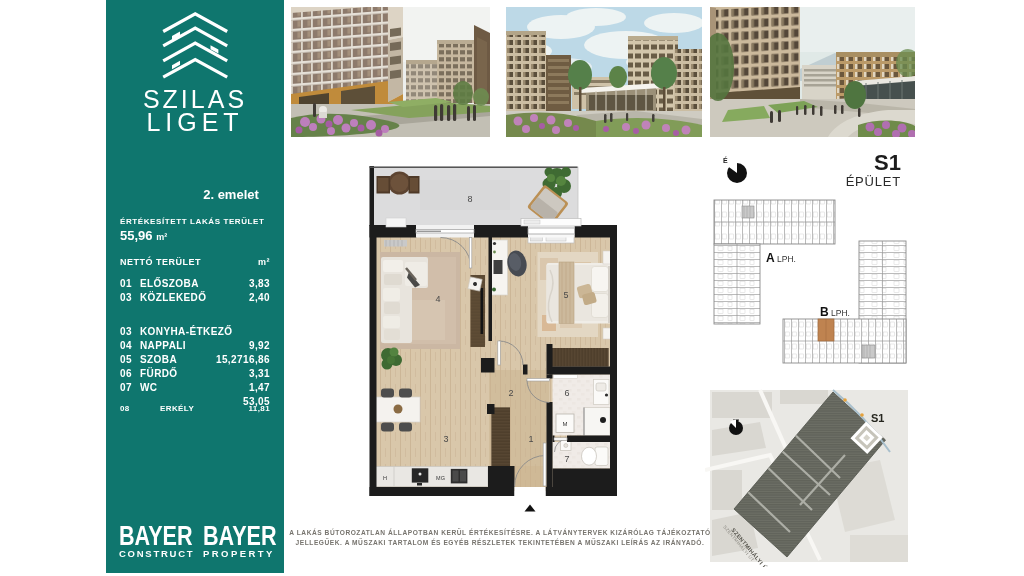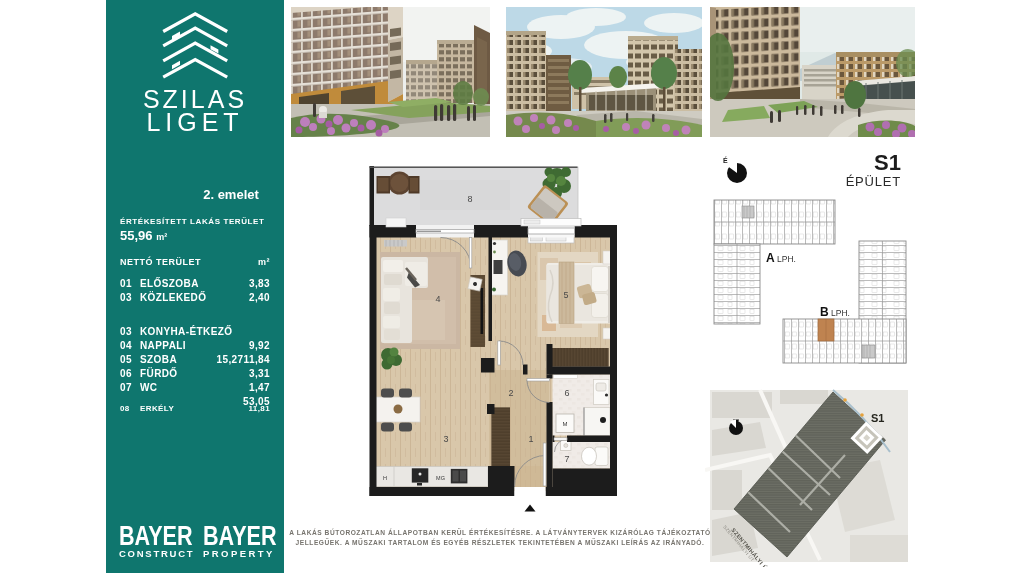--- a/index.html
+++ b/index.html
@@ -38,28 +38,28 @@
   <div class="abs" style="left:14px;top:217px;font-size:8px;font-weight:700;letter-spacing:0.6px;">ÉRTÉKESÍTETT LAKÁS TERÜLET</div>
 
   <div class="abs" style="left:14px;top:228px;font-size:13px;font-weight:700;">55,96 <span style="font-size:9px;">m²</span></div>
 
   <div class="abs" style="left:14px;top:257px;width:150px;font-size:9px;font-weight:700;letter-spacing:0.5px;">NETTÓ TERÜLET<span style="float:right;">m²</span></div>
 
   <div class="abs" style="left:14px;top:277px;width:150px;font-size:10px;font-weight:700;letter-spacing:0.4px;line-height:14px;">
     <div><span style="display:inline-block;width:20px;">01</span>ELŐSZOBA<span style="float:right;">3,83</span></div>
     <div><span style="display:inline-block;width:20px;">03</span>KÖZLEKEDŐ<span style="float:right;">2,40</span></div>
     <div><span style="display:inline-block;width:20px;margin-top:20px;">03</span>KONYHA-ÉTKEZŐ<span style="float:right;margin-left:44px;">9,92</span></div>
-    <div><span style="display:inline-block;width:20px;">04</span>NAPPALI<span style="float:right;">11,84</span></div>
+    <div><span style="display:inline-block;width:20px;">04</span>NAPPALI<span style="float:right;">16,86</span></div>
     <div><span style="display:inline-block;width:20px;">05</span>SZOBA<span style="float:right;">15,27</span></div>
     <div><span style="display:inline-block;width:20px;">06</span>FÜRDŐ<span style="float:right;">3,31</span></div>
     <div><span style="display:inline-block;width:20px;">07</span>WC<span style="float:right;">1,47</span></div>
     <div>&nbsp;<span style="float:right;">53,05</span></div>
   </div>
 
-  <div class="abs" style="left:14px;top:404px;width:150px;font-size:8px;font-weight:700;letter-spacing:0.4px;"><span style="display:inline-block;width:20px;">08</span>ERKÉLY<span style="float:right;">11,81</span></div>
+  <div class="abs" style="left:14px;top:404px;width:150px;font-size:8px;font-weight:700;letter-spacing:0.4px;"><span style="display:inline-block;width:40px;">08</span>ERKÉLY<span style="float:right;">11,81</span></div>
 
   <div class="abs" style="left:13px;top:521px;width:80px;">
     <div style="font-size:27px;font-weight:700;transform:scaleX(0.80);transform-origin:left;letter-spacing:0px;">BAYER</div>
     <div style="font-size:9.5px;font-weight:700;letter-spacing:1.75px;margin-top:-4px;">CONSTRUCT</div>
   </div>
 
   <div class="abs" style="left:97px;top:521px;width:80px;">
     <div style="font-size:27px;font-weight:700;transform:scaleX(0.80);transform-origin:left;">BAYER</div>
     <div style="font-size:9.5px;font-weight:700;letter-spacing:2.45px;margin-top:-4px;">PROPERTY</div>
   </div>

